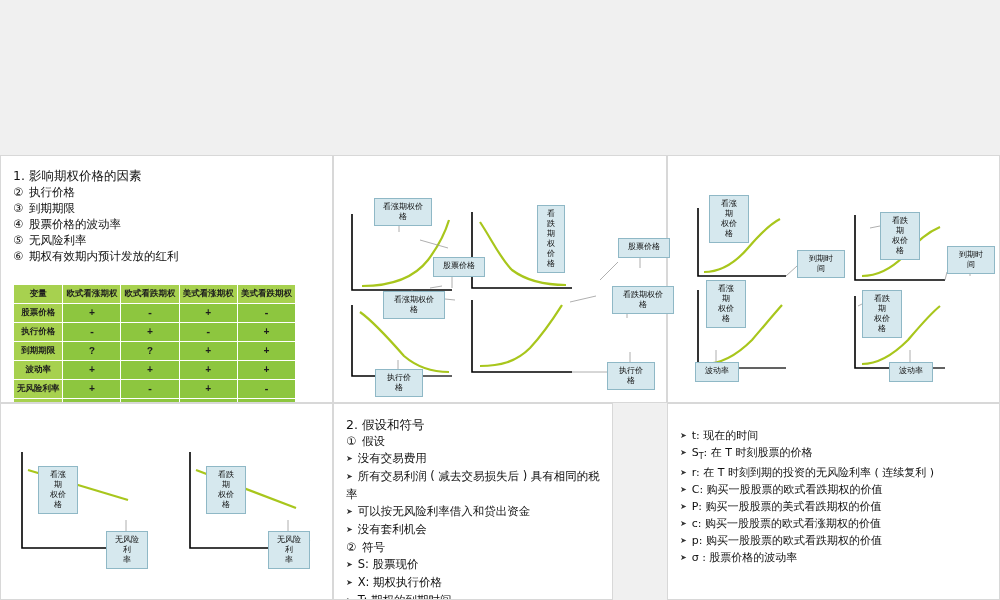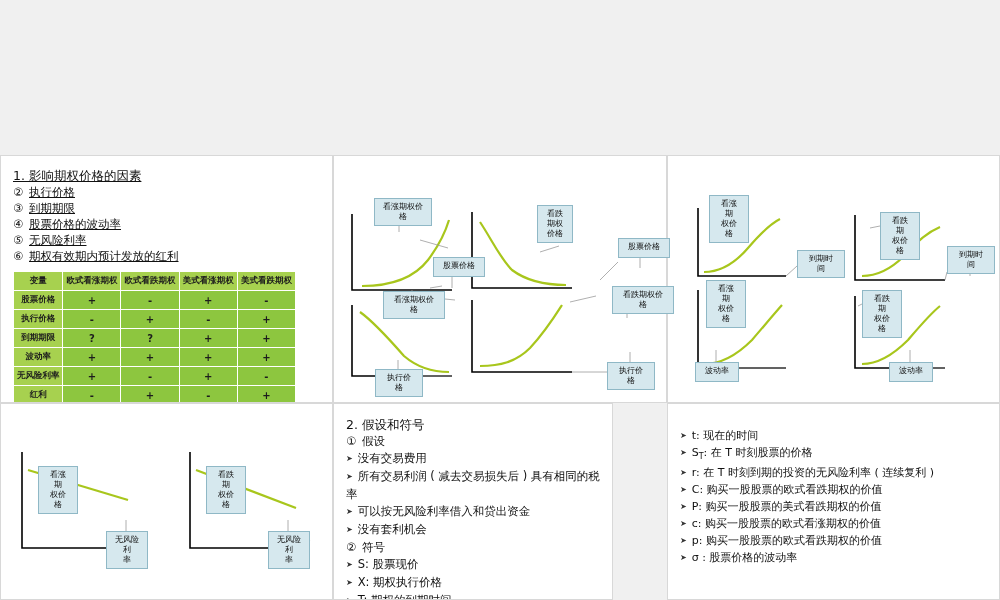--- a/index.html
+++ b/index.html
@@ -14,31 +14,31 @@
   
   #s1{left:0;   top:155px; width:333px;height:248px;}
   #s2{left:333px;top:155px;width:334px;height:248px;}
   #s3{left:667px;top:155px;width:333px;height:248px;}
   #s4{left:0;   top:403px; width:333px;height:197px;}
   #s5{left:333px;top:403px;width:280px;height:197px;}
   #s6{left:667px;top:403px;width:333px;height:197px;}
 
   .pad{padding:12px 10px 6px 12px;}
   
-  .h-item{font-size:11.5px;color:#111;line-height:16px;white-space:nowrap;text-decoration:underline;}
+  .h-item{font-size:11.5px;color:#111;line-height:16px;white-space:nowrap;}
   .h-item.big{font-size:12.5px;}
   .num{display:inline-block;width:16px;}
   .arrow{color:#111;}
   .arrow:before{content:"\27A4";font-size:8px;color:#333;margin-right:5px;position:relative;top:-1px;}
   .sub{font-size:11.5px;color:#111;line-height:17px;}
   .subsm{font-size:11px;line-height:16px;}
   sub{font-size:8px;}
 
   
-  table.matrix{border-collapse:collapse;margin-top:7px;width:283px;}
+  table.matrix{border-collapse:collapse;margin-top:20px;width:283px;font-family:Liberation Mono, monospace;}
   table.matrix td{border:1px solid #ffffff;background:#8dc63f;color:#1d1d1d;
     font-size:9px;text-align:center;padding:3px 2px;height:12px;}
   table.matrix tr.head td{background:#a7d14f;font-weight:bold;font-size:8.5px;}
   table.matrix td.rowhead{background:#a7d14f;font-weight:bold;font-size:8.5px;text-align:center;}
   table.matrix td.sym{font-weight:bold;font-size:10px;}
 
   
   .callout{position:absolute;background:#d6e8ee;border:1px solid #8fb8c6;
     color:#111;font-size:8px;line-height:10px;text-align:center;
     padding:3px 8px;box-sizing:border-box;white-space:pre-line;}
@@ -195,21 +195,21 @@
       <path d="M910,362 L910,350 M933,368 L945,368"></path>
       <path d="M58,492 L58,502 M78,478 L68,474"></path>
       <path d="M126,531 L126,520 M148,540 L135,548"></path>
       <path d="M226,492 L226,502 M246,478 L236,474"></path>
       <path d="M288,531 L288,520 M310,540 L303,548"></path>
     </g>
   </svg>
 
   <div id="callouts">
       <div class="callout" style="left: 374px; top: 198px; width: 58px; min-height: 20px;">看涨期权价格</div>
-      <div class="callout" style="left: 537px; top: 205px; width: 36px; min-height: 26px;">看跌期权
+      <div class="callout" style="left: 537px; top: 205px; width: 28px; min-height: 26px;">看跌期权
 价格</div>
       <div class="callout" style="left: 433px; top: 257px; width: 52px; min-height: 20px;">股票价格</div>
       <div class="callout" style="left: 618px; top: 238px; width: 52px; min-height: 20px;">股票价格</div>
       <div class="callout" style="left: 383px; top: 291px; width: 62px; min-height: 20px;">看涨期权价格</div>
       <div class="callout" style="left: 596px; top: 286px; width: 62px; min-height: 20px; margin-left: 16px;">看跌期权价格</div>
       <div class="callout" style="left: 375px; top: 369px; width: 48px; min-height: 20px;">执行价格</div>
       <div class="callout" style="left: 607px; top: 362px; width: 48px; min-height: 20px;">执行价格</div>
       <div class="callout" style="left: 709px; top: 195px; width: 40px; min-height: 26px;">看涨期
 权价格</div>
       <div class="callout" style="left: 880px; top: 212px; width: 40px; min-height: 26px;">看跌期

